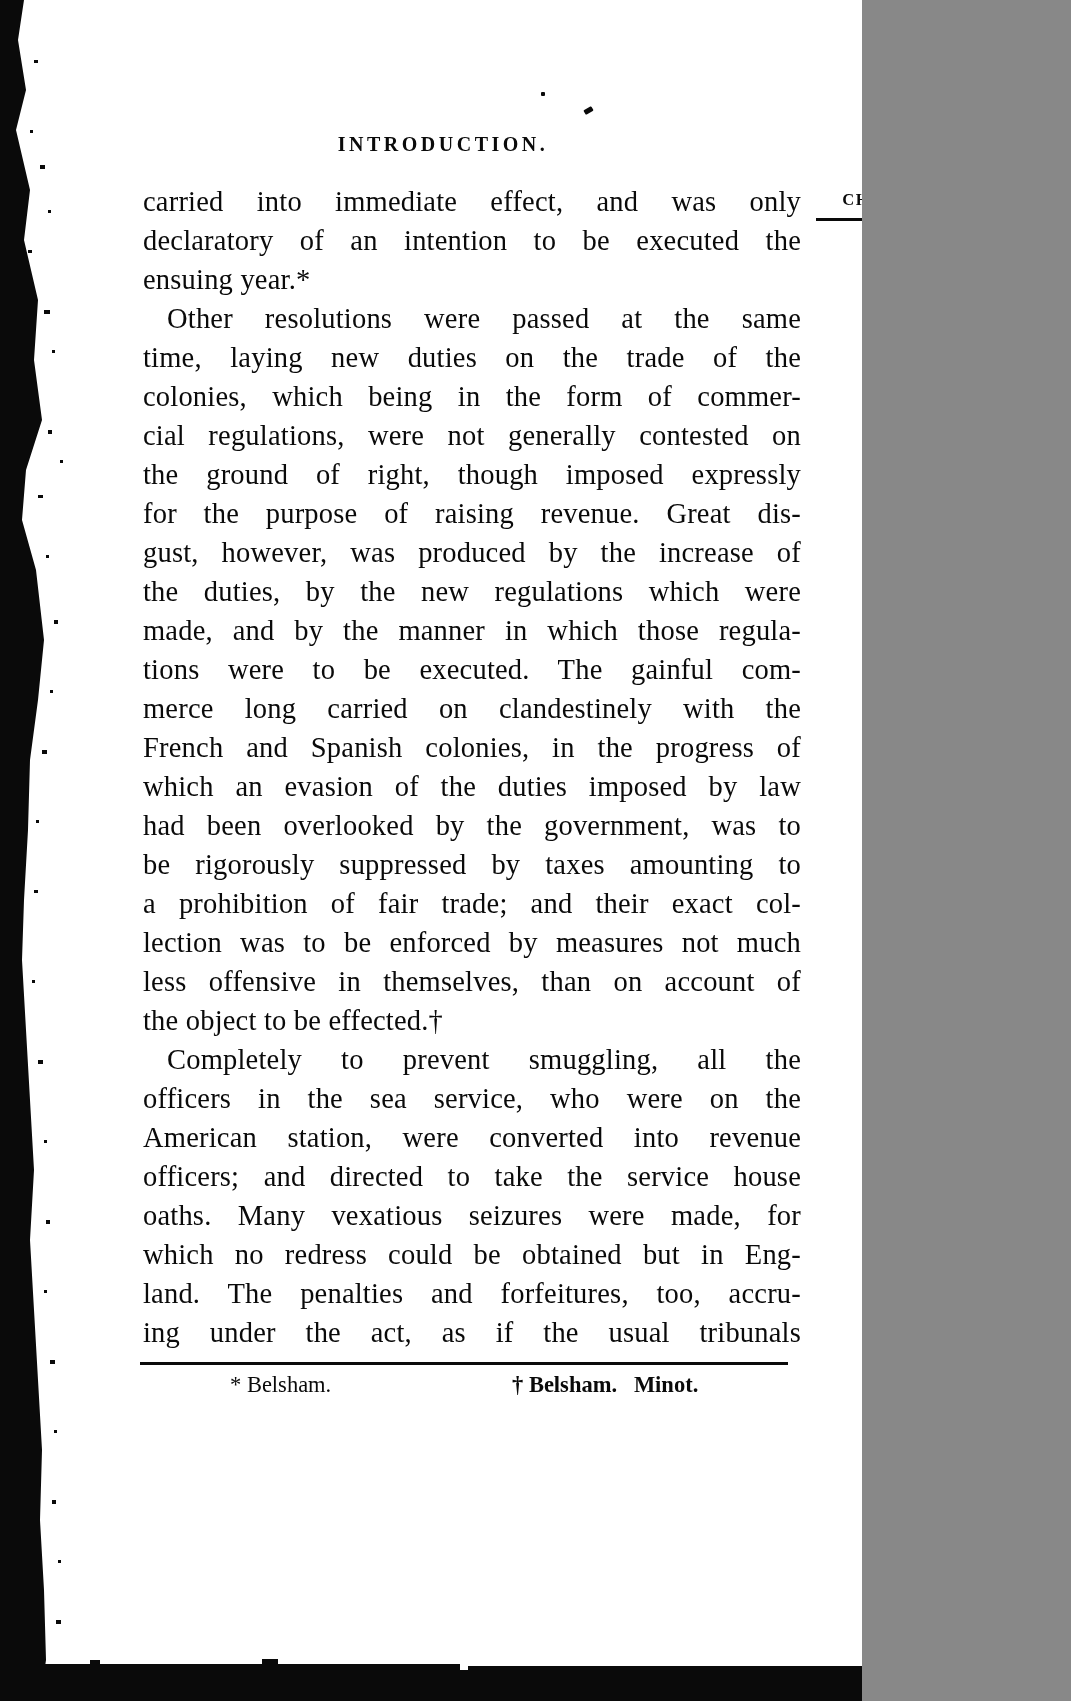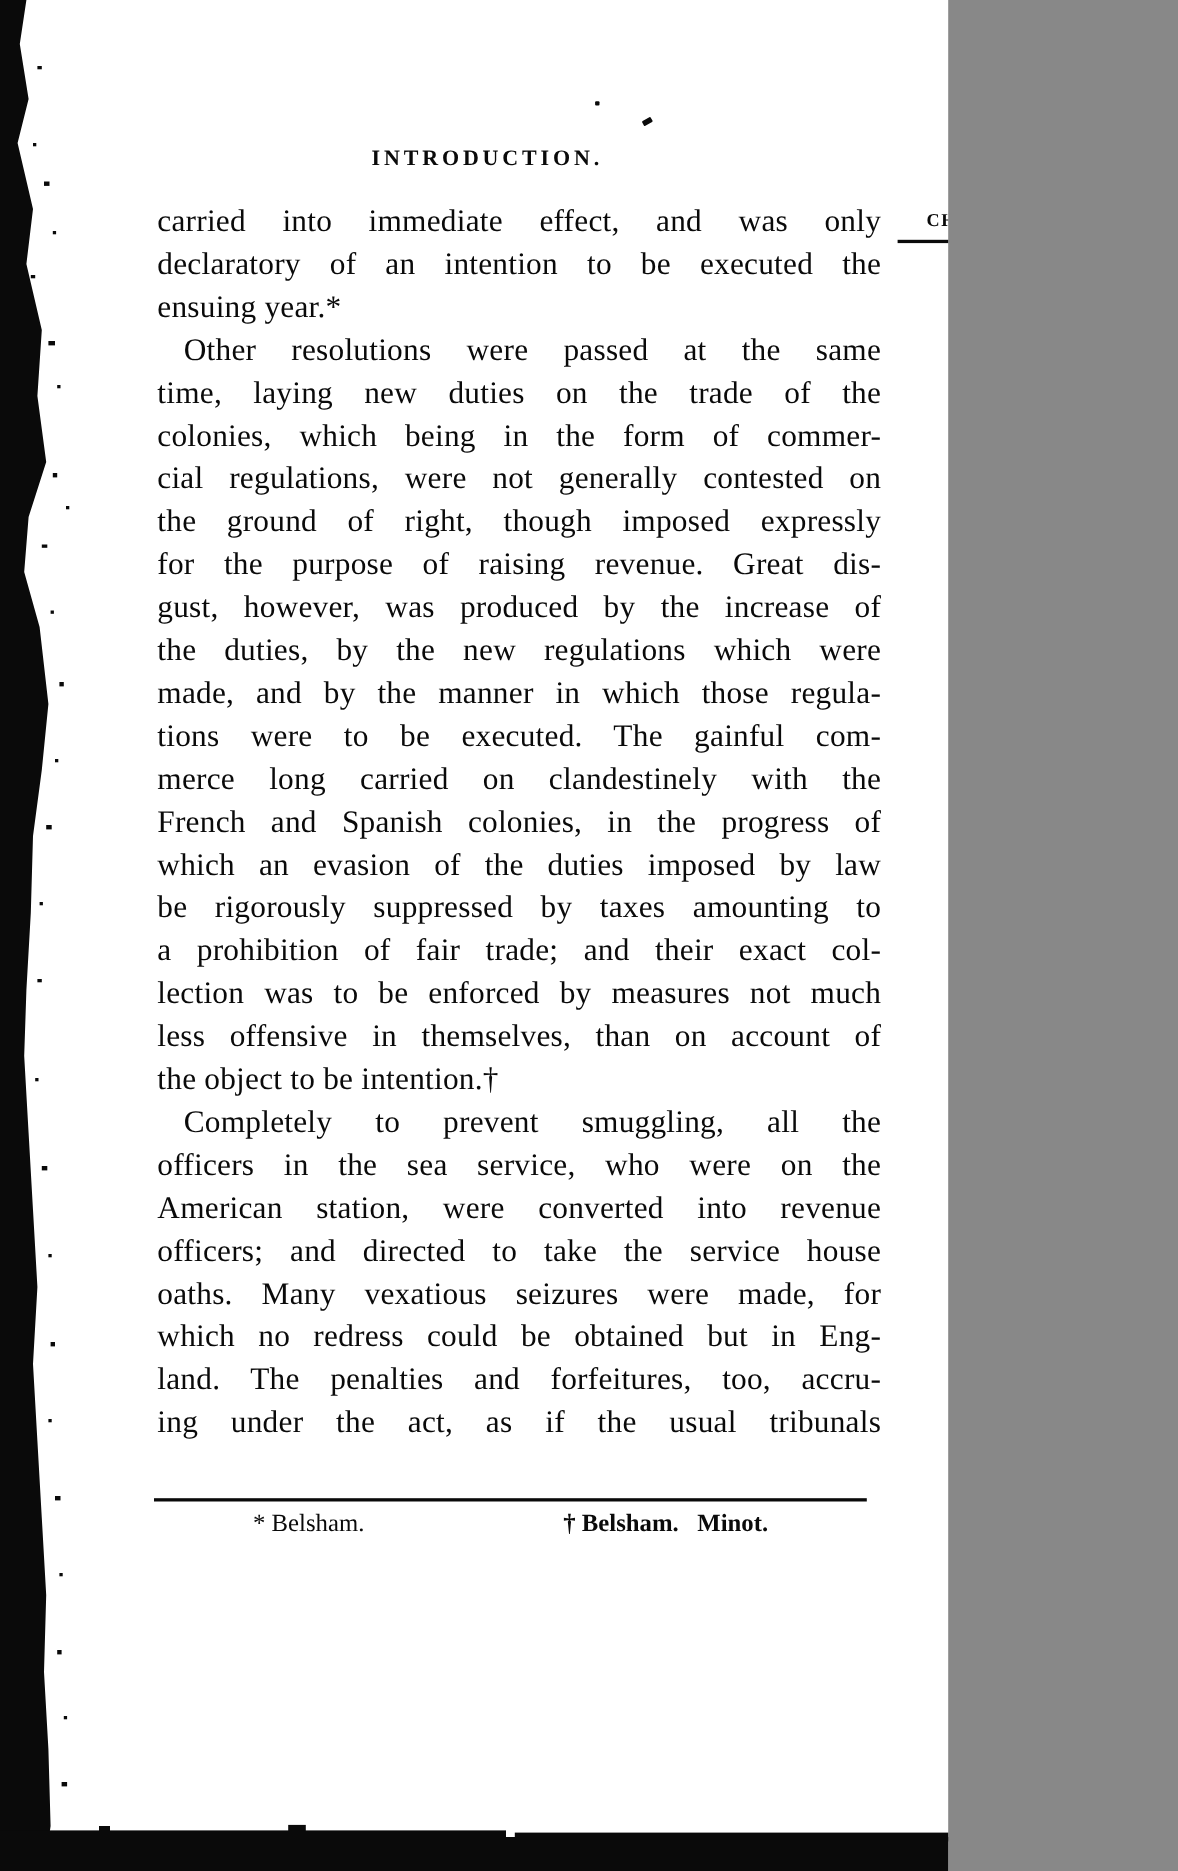--- a/index.html
+++ b/index.html
@@ -122,25 +122,26 @@
       <div class="line">cial regulations, were not generally contested on</div>
       <div class="line">the ground of right, though imposed expressly</div>
       <div class="line">for the purpose of raising revenue.  Great dis-</div>
       <div class="line">gust, however, was produced by the increase of</div>
       <div class="line">the duties, by the new regulations which were</div>
       <div class="line">made, and by the manner in which those regula-</div>
       <div class="line">tions were to be executed.  The gainful com-</div>
       <div class="line">merce long carried on clandestinely with the</div>
       <div class="line">French and Spanish colonies, in the progress of</div>
       <div class="line">which an evasion of the duties imposed by law</div>
+      <div class="line">had been overlooked by the government, was to</div>
       <div class="line">be rigorously suppressed by taxes amounting to</div>
       <div class="line">a prohibition of fair trade; and their exact col-</div>
       <div class="line">lection was to be enforced by measures not much</div>
       <div class="line">less offensive in themselves, than on account of</div>
-      <div class="line no-just">the object to be intention.†</div>
+      <div class="line no-just">the object to be effected.†</div>
       <div class="line indent">Completely to prevent smuggling, all the</div>
       <div class="line">officers in the sea service, who were on the</div>
       <div class="line">American station, were converted into revenue</div>
       <div class="line">officers; and directed to take the service house</div>
       <div class="line">oaths.  Many vexatious seizures were made, for</div>
       <div class="line">which no redress could be obtained but in Eng-</div>
       <div class="line">land.  The penalties and forfeitures, too, accru-</div>
       <div class="line">ing under the act, as if the usual tribunals</div>
     </div>
 

